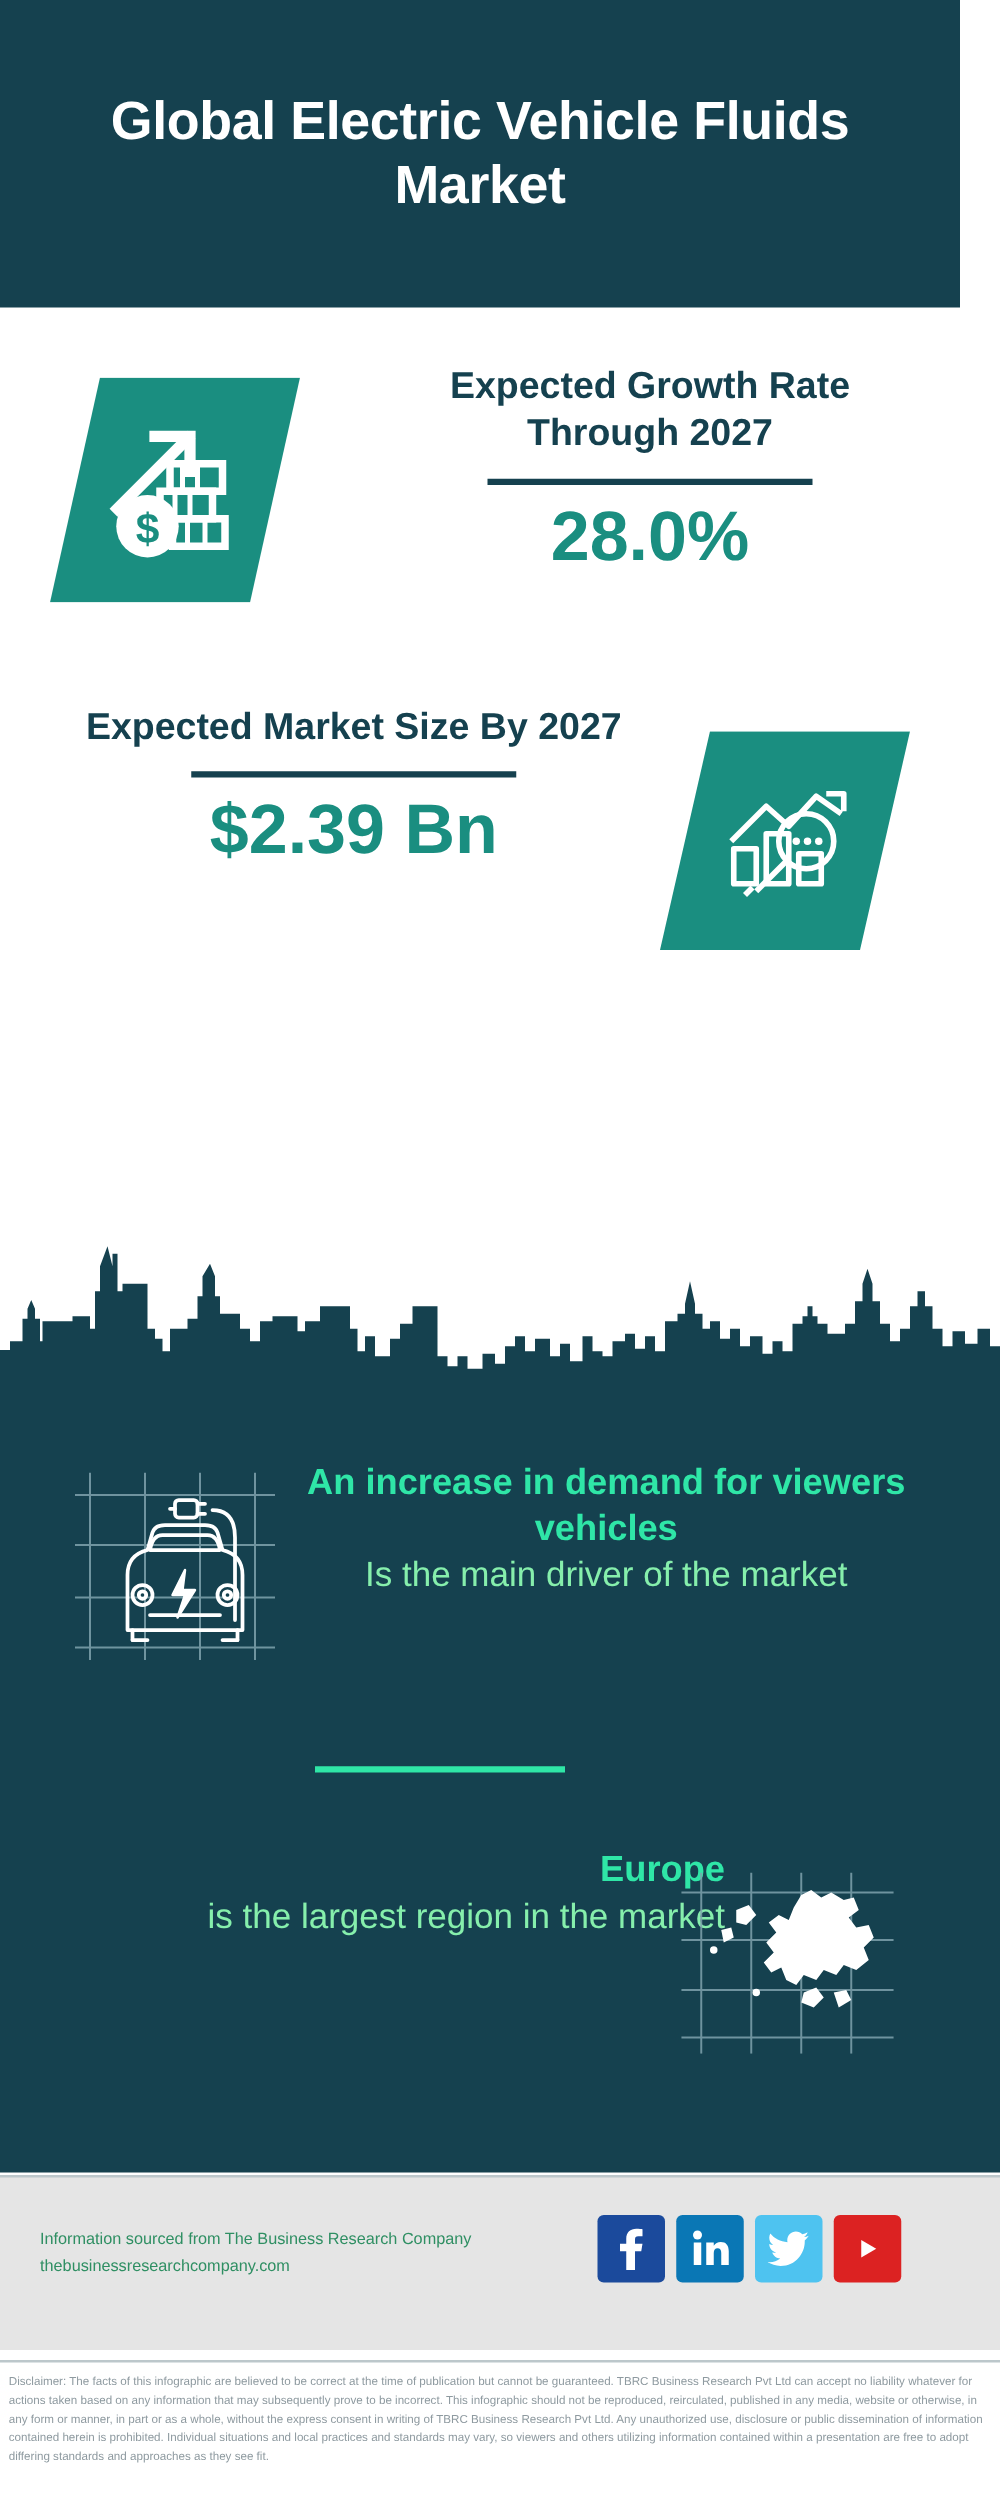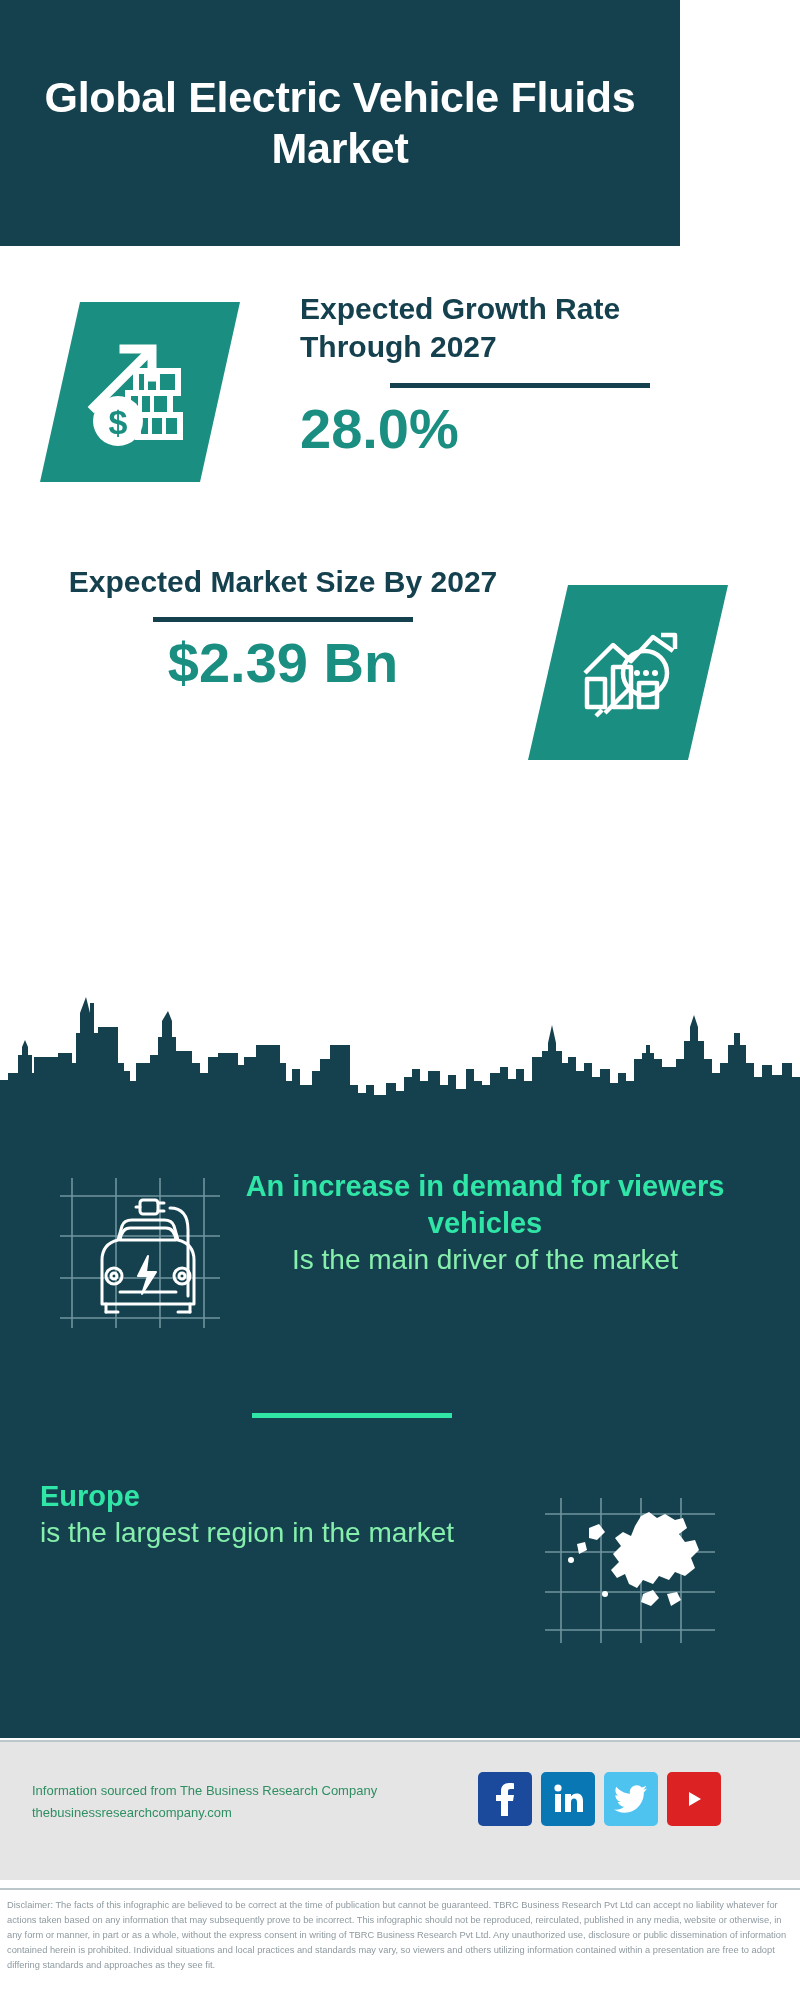--- a/index.html
+++ b/index.html
@@ -1,32 +1,32 @@
 <!DOCTYPE html>
 <html><head>
 <meta charset="utf-8">
 <style>
   * { margin:0; padding:0; box-sizing:border-box; }
   html,body { width:800px; height:2000px; background:#ffffff;
     font-family:"Liberation Sans", sans-serif; }
   .page { position:relative; width:800px; height:2000px; overflow:hidden; background:#fff; }
 
   
-  .header { position:absolute; left:0; top:0; width:680px; height:246px;
+  .header { position:absolute; left:0; top:0; width:768px; height:246px;
     background:#15414f; display:flex; align-items:center; justify-content:center; }
   .header-title { color:#ffffff; font-size:43px; font-weight:bold; line-height:1.18;
     text-align:center; letter-spacing:-0.3px; width:700px; }
 
   
   .stat1 { position:absolute; left:0; top:280px; width:800px; height:240px; }
   .para { background:#1a8e80; }
   .icon-para-1 { position:absolute; left:40px; top:22px; width:200px; height:180px;
     clip-path:polygon(20% 0%, 100% 0%, 80% 100%, 0% 100%);
     display:flex; align-items:center; justify-content:center; }
-  .stat1-text { position:absolute; left:300px; top:10px; width:440px; text-align:left; }
+  .stat1-text { position:absolute; left:300px; top:10px; width:440px; text-align:center; }
   .stat-label { color:#15414f; font-size:30px; font-weight:bold; line-height:1.28; }
   .stat-rule { width:260px; height:5px; background:#15414f; margin:16px auto 10px auto; }
   .stat-value { color:#1a8e80; font-size:56px; font-weight:bold; line-height:1.1; }
 
   
   .stat2 { position:absolute; left:8px; top:555px; width:676px; height:245px; }
   .stat2-text { position:absolute; left:55px; top:8px; width:440px; text-align:center; }
   .icon-para-2 { position:absolute; left:520px; top:30px; width:200px; height:175px;
     clip-path:polygon(20% 0%, 100% 0%, 80% 100%, 0% 100%);
     display:flex; align-items:center; justify-content:center; }
@@ -41,21 +41,21 @@
   .grid-icon { position:absolute; left:60px; top:10px; width:160px; height:150px; }
   .driver-text { position:absolute; left:215px; top:0px; width:540px; text-align:center; }
   .hl { color:#2fe6a7; font-size:29px; font-weight:bold; line-height:1.28; }
   .sub { color:#86efac; font-size:28px; font-weight:normal; line-height:1.32; }
 
   .mid-rule { position:absolute; left:252px; top:305px; width:200px; height:5px;
     background:#2fe6a7; }
 
   
   .region-row { position:absolute; left:0; top:370px; width:800px; height:190px; }
-  .region-text { position:absolute; left:40px; top:0px; width:540px; text-align:left; }
+  .region-text { position:absolute; left:40px; top:0px; width:540px; text-align:right; }
   .map-icon { position:absolute; left:545px; top:20px; width:170px; height:145px; }
 
   
   .footer { position:absolute; left:0; top:1740px; width:800px; height:140px;
     background:#e5e5e5; border-top:2px solid #bcc7cb; }
   .footer-text { position:absolute; left:32px; top:38px; width:430px;
     color:#2f8f63; font-size:13px; line-height:1.7; }
   .socials { position:absolute; left:478px; top:30px; display:flex; gap:9px; }
   .sq { width:54px; height:54px; border-radius:5px; display:flex;
     align-items:center; justify-content:center; }

